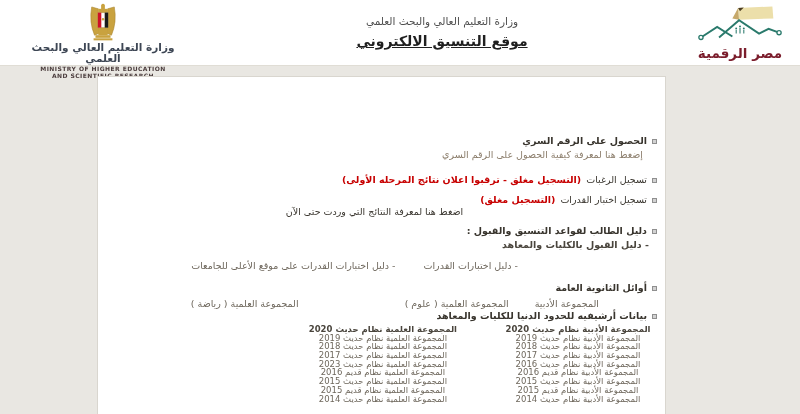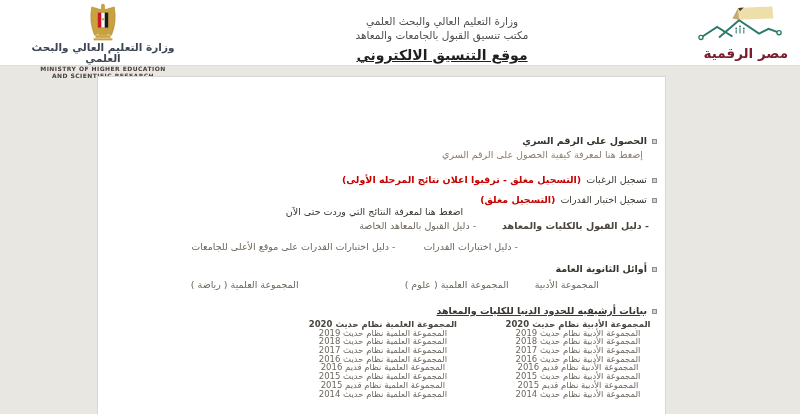--- a/index.html
+++ b/index.html
@@ -15,21 +15,21 @@
   .gov-logo svg { display:block; margin:0 auto; }
   .calligraphy { font-size:10.5px; font-weight:bold; color:#3d4654; line-height:11px; margin-top:1px;
                  direction:rtl; letter-spacing:-0.3px; }
   .eng { font-size:6px; font-weight:bold; color:#4a3c3c; letter-spacing:0.45px; line-height:6.5px; margin-top:2px; }
 
   .site-title { text-align:center; padding-top:11px; direction:rtl; }
   .st-line { font-size:10.5px; color:#4e4e4e; line-height:14px; }
   .st-main { display:inline-block; font-size:14px; font-weight:bold; color:#1f1f1f;
              text-decoration:underline; margin-top:5px; cursor:pointer; }
 
-  .digital { width:96px; text-align:right; padding-top:3px; cursor:pointer; }
+  .digital { width:96px; text-align:center; padding-top:3px; cursor:pointer; }
   .digital svg { display:block; margin:0 auto; }
   .de-label { font-size:13.5px; font-weight:bold; color:#7b1d2c; line-height:14px; margin-top:0px; }
 
   
   .panel { position:absolute; left:97px; top:76px; width:569px; height:338px; background:#ffffff;
            border:1px solid #d9d6cf; border-bottom:none; direction:rtl; text-align:right;
            padding:58px 8px 0 8px; color:#3f3b35; }
 
   .bullet-line { display:flex; align-items:center; gap:5px; font-size:9.5px; line-height:12px; }
   .sq { width:5px; height:5px; background:#d2d2d2; border:1px solid #8f8f8f; flex:0 0 auto; margin-top:1px; }
@@ -37,21 +37,21 @@
   .bl-label { color:#38342d; }
   .red { color:#c70000; font-weight:bold; }
   .sub { font-size:9.5px; line-height:12px; padding-right:14px; }
   .link-brown { color:#8b7d6b; cursor:pointer; }
   .link-dark { color:#38342d; font-weight:normal; cursor:pointer;text-align:center; }
 
   .m-item2 { margin-top:13px; }
   .m-item3 { margin-top:8px; }
   .m-title4 { margin-top:7px; }
   .m-title5 { margin-top:10px; }
-  .m-title6 { margin-top:14px;text-decoration:underline; }
+  .m-title6 { margin-top:0; }
 
   .g-row { display:flex; font-size:9.5px; line-height:12px; color:#6e675c; }
   .g-row1 { padding-right:8px; gap:26px; margin-top:2px; }
   .g-row2 { padding-right:139px; gap:28px; margin-top:9px; }
   .g-row .bold-link { font-weight:bold; color:#4a453d; }
   .g-row span { cursor:pointer; }
 
   .t-row { display:flex; gap:26px; padding-right:58px; font-size:9.5px; line-height:12px;
            color:#6e675c; margin-top:4px; }
   .t-row span { cursor:pointer; }
@@ -87,21 +87,20 @@
       </span>
       <div class="calligraphy">وزارة التعليم العالي والبحث العلمي</div>
       <div class="eng">
         <div>MINISTRY OF HIGHER EDUCATION</div>
         <div>AND SCIENTIFIC RESEARCH</div>
       </div>
     </div>
 
     <div class="site-title">
       <div class="st-line">وزارة التعليم العالي والبحث العلمي</div>
-      <div class="st-line">مكتب تنسيق القبول بالجامعات والمعاهد</div>
       <span class="st-main">موقع التنسيق الالكتروني</span>
     </div>
 
     <div class="digital">
       <span>
         <svg width="88" height="40" viewBox="0 0 88 42">
           <path d="M42,2 L78,0.5 L79,13 L43,14.5 Z" fill="#ecdfaa"></path>
           <path d="M42,2 L43,14.5 L36,13 Z" fill="#c6a96b"></path>
           <path d="M42,2 L48,1.7 L44,5.5 Z" fill="#4a3b20"></path>
           <polyline points="3,33 20,22 36,32" fill="none" stroke="#2a7a6c" stroke-width="2"></polyline>
@@ -138,23 +137,26 @@
       <span class="red">(التسجيل مغلق - ترقبوا اعلان نتائج المرحله الأولى)</span>
     </div>
 
     <div class="bullet-line m-item3">
       <span class="sq"></span>
       <span class="bl-label">تسجيل اختبار القدرات</span>
       <span class="red">(التسجيل مغلق)</span>
     </div>
     <div class="sub link-dark">اضغط هنا لمعرفة النتائج التي وردت حتى الآن</div>
 
+    <div class="bullet-line m-title4">
+      <span class="sq"></span>
+      <span class="bl-title">دليل الطالب لقواعد التنسيق والقبول :</span>
+    </div>
     <div class="g-row g-row1">
       <span class="bold-link">- دليل القبول بالكليات والمعاهد</span>
-      <span>- دليل القبول بالمعاهد الخاصة</span>
     </div>
     <div class="g-row g-row2">
       <span>- دليل اختبارات القدرات</span>
       <span>- دليل اختبارات القدرات على موقع الأعلى للجامعات</span>
     </div>
 
     <div class="bullet-line m-title5">
       <span class="sq"></span>
       <span class="bl-title">أوائل الثانوية العامة</span>
     </div>
@@ -178,21 +180,21 @@
         <div class="yrow">المجموعة الأدبية نظام قديم 2016</div>
         <div class="yrow">المجموعة الأدبية نظام حديث 2015</div>
         <div class="yrow">المجموعة الأدبية نظام قديم 2015</div>
         <div class="yrow">المجموعة الأدبية نظام حديث 2014</div>
       </div>
       <div class="ycol">
         <div class="yrow b">المجموعة العلمية نظام حديث 2020</div>
         <div class="yrow">المجموعة العلمية نظام حديث 2019</div>
         <div class="yrow">المجموعة العلمية نظام حديث 2018</div>
         <div class="yrow">المجموعة العلمية نظام حديث 2017</div>
-        <div class="yrow">المجموعة العلمية نظام حديث 2016</div>
+        <div class="yrow">المجموعة العلمية نظام حديث 2023</div>
         <div class="yrow">المجموعة العلمية نظام قديم 2016</div>
         <div class="yrow">المجموعة العلمية نظام حديث 2015</div>
         <div class="yrow">المجموعة العلمية نظام قديم 2015</div>
         <div class="yrow">المجموعة العلمية نظام حديث 2014</div>
       </div>
     </div>
 
   </main>
 </div>
 

